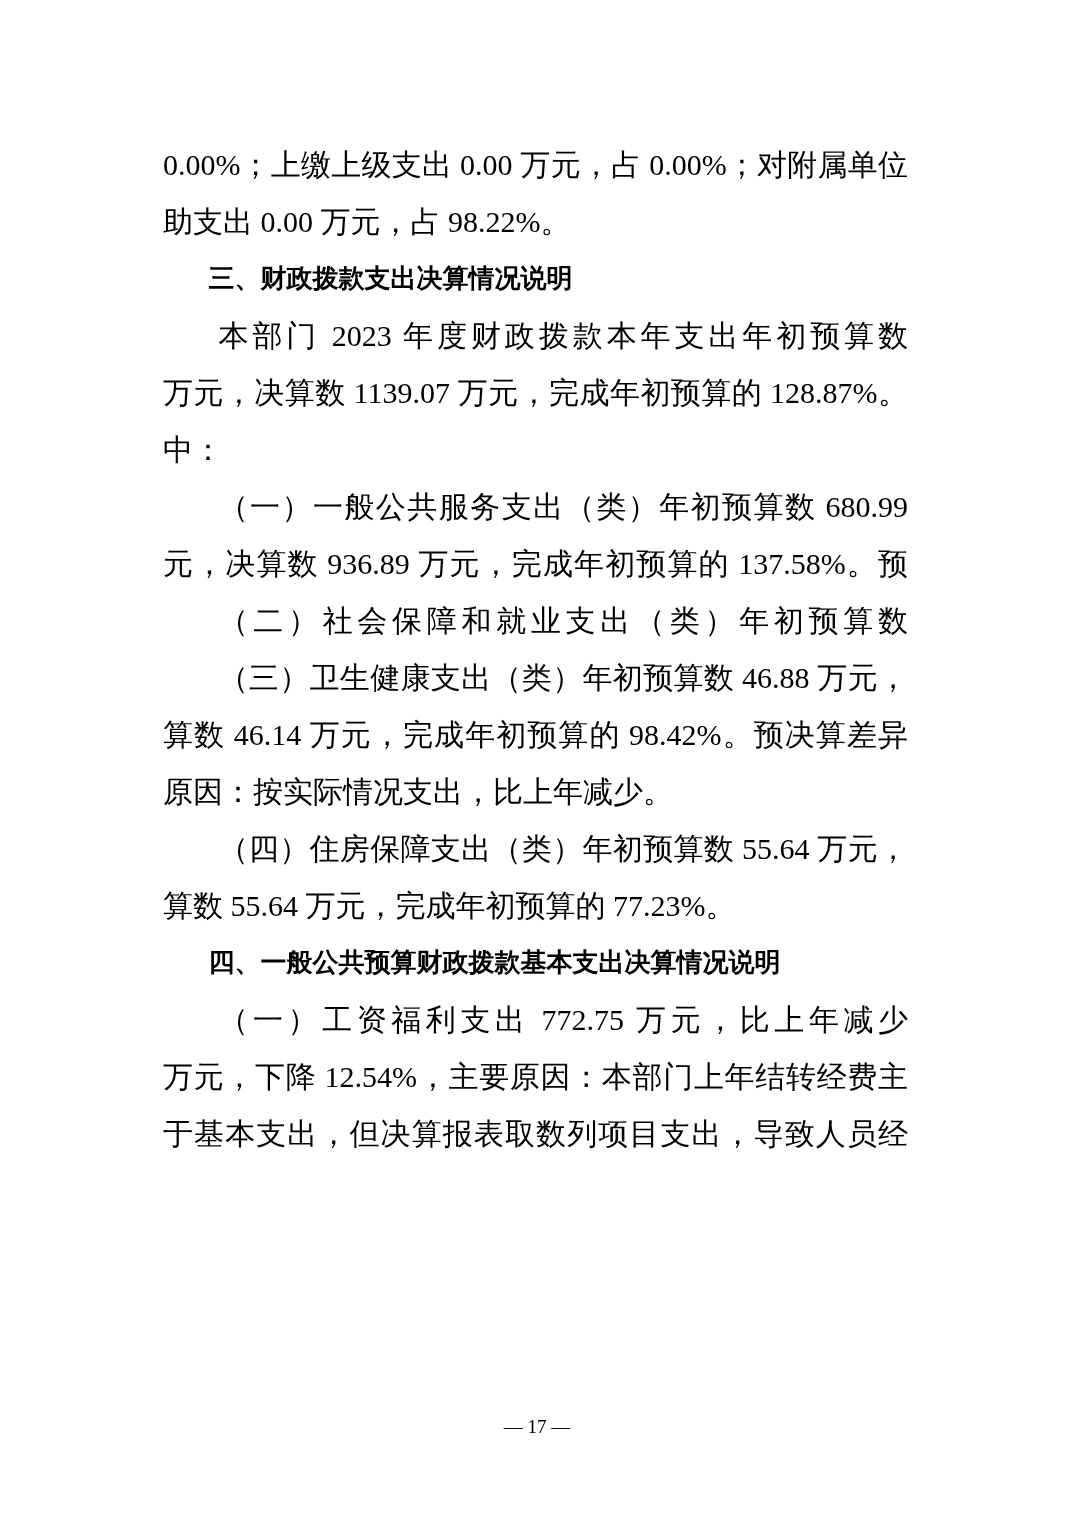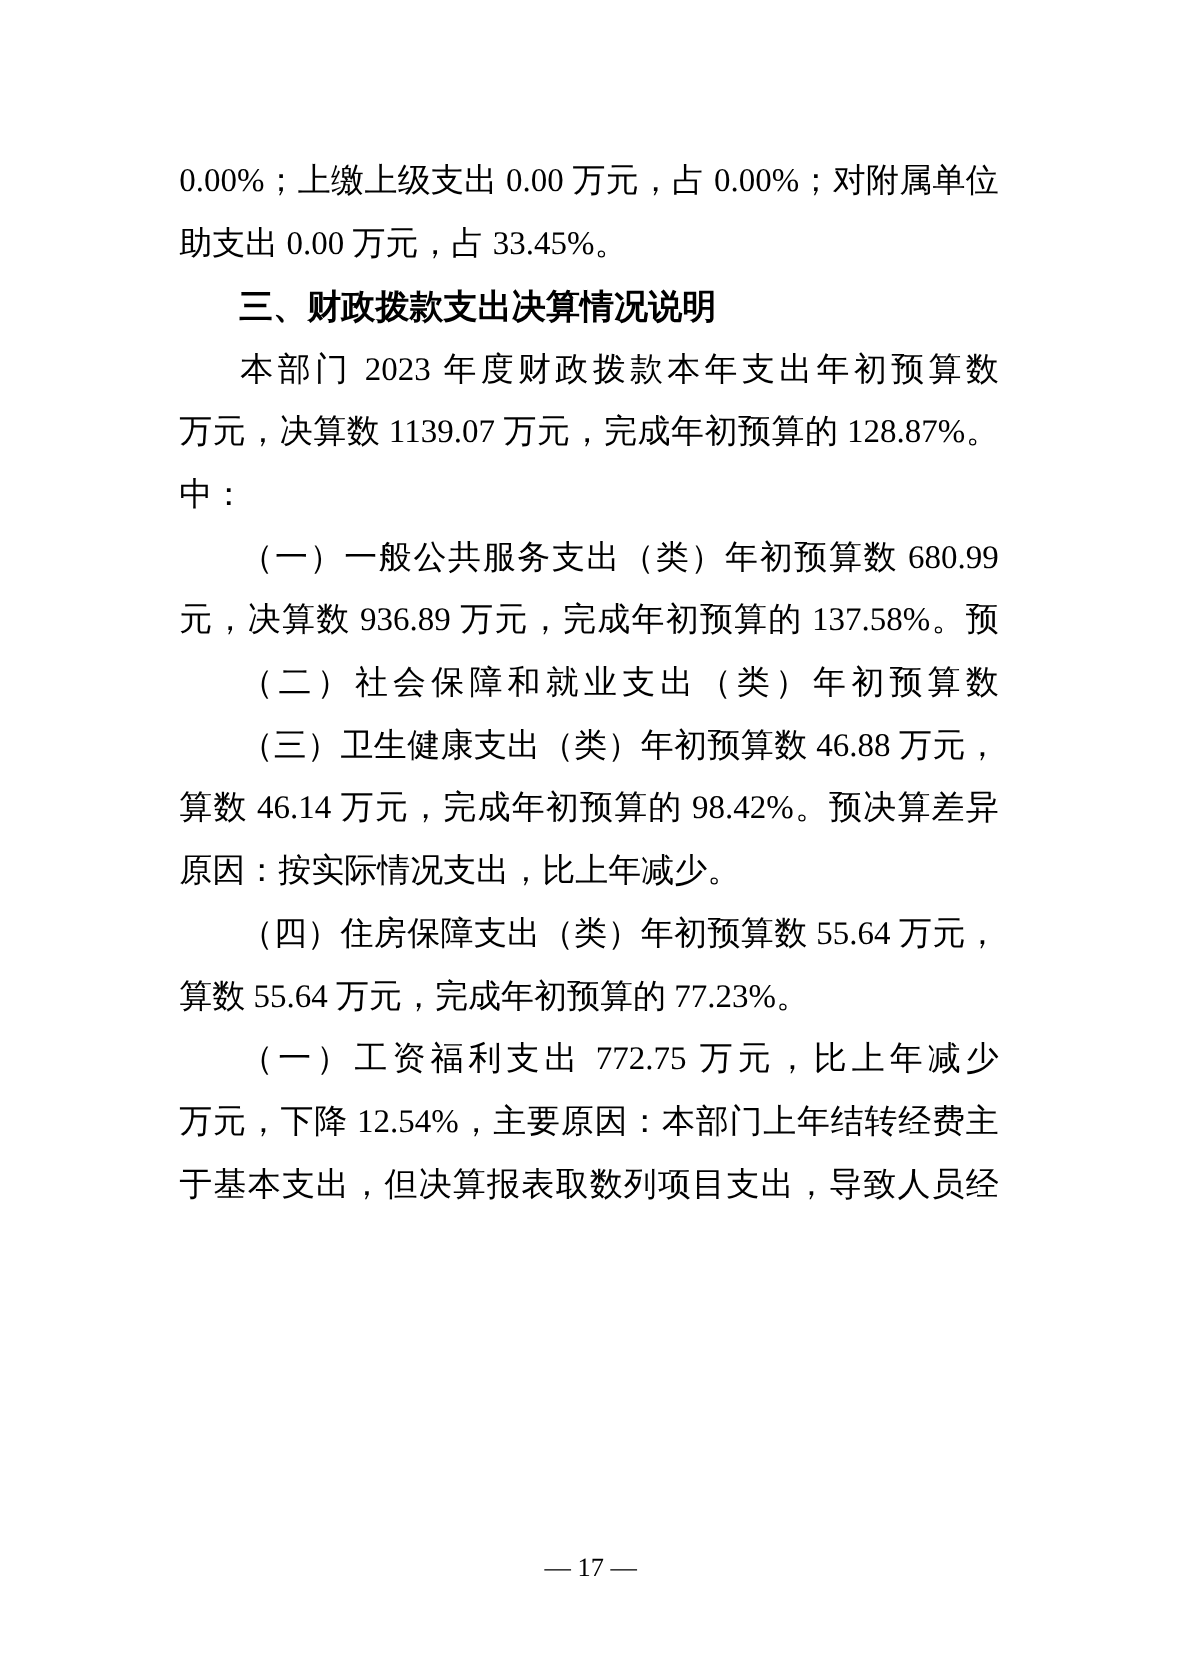--- a/index.html
+++ b/index.html
@@ -33,53 +33,54 @@
   .line.fill {
     text-align: justify;
     text-align-last: justify;
   }
   .line.indent {
     text-indent: 1.85em;
   }
   .line.heading {
     font-family: "Liberation Sans", "DejaVu Sans", sans-serif;
     font-weight: bold;
-    font-size: 31px;
+    font-size: 26px;
     text-indent: 1.75em;
   }
   .footer {
     position: absolute;
     left: 0;
     top: 1398px;
     width: 100%;
     text-align: center;
-    font-size: 24px;
+    font-size: 19px;
     line-height: 57px;
     font-family: "Liberation Serif", "DejaVu Serif", serif;
   }
 </style>
 </head>
 <body>
 
 <div class="page">
   <div class="text-block">
     <div class="line fill">0.00%；上缴上级支出 0.00 万元，占 0.00%；对附属单位补</div>
-    <div class="line">助支出 0.00 万元，占 33.45%。</div>
+    <div class="line">助支出 0.00 万元，占 98.22%。</div>
     <div class="line heading">三、财政拨款支出决算情况说明</div>
     <div class="line indent fill">本部门 2023 年度财政拨款本年支出年初预算数 883.90</div>
     <div class="line fill">万元，决算数 1139.07 万元，完成年初预算的 128.87%。其</div>
     <div class="line">中：</div>
     <div class="line indent fill">（一）一般公共服务支出（类）年初预算数 680.99 万</div>
     <div class="line fill">元，决算数 936.89 万元，完成年初预算的 137.58%。预决算</div>
     <div class="line indent fill">（二）社会保障和就业支出（类）年初预算数 100.40</div>
     <div class="line indent fill">（三）卫生健康支出（类）年初预算数 46.88 万元，决</div>
     <div class="line fill">算数 46.14 万元，完成年初预算的 98.42%。预决算差异主要</div>
     <div class="line">原因：按实际情况支出，比上年减少。</div>
     <div class="line indent fill">（四）住房保障支出（类）年初预算数 55.64 万元，决</div>
     <div class="line">算数 55.64 万元，完成年初预算的 77.23%。</div>
+    <div class="line heading">四、一般公共预算财政拨款基本支出决算情况说明</div>
     <div class="line indent fill">（一）工资福利支出 772.75 万元，比上年减少 110.79</div>
     <div class="line fill">万元，下降 12.54%，主要原因：本部门上年结转经费主要用</div>
     <div class="line fill">于基本支出，但决算报表取数列项目支出，导致人员经费支</div>
   </div>
 
   <div class="footer">
     <span>— 17 —</span>
   </div>
 </div>
 

